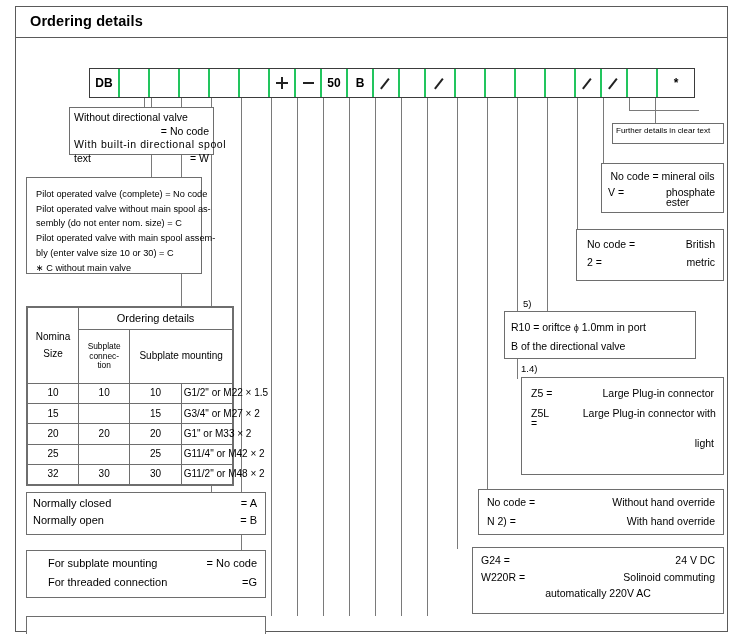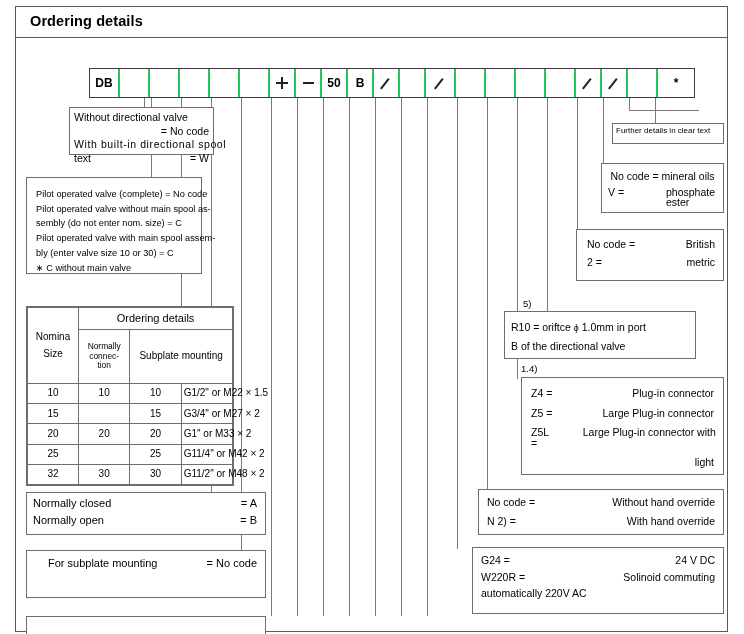--- a/index.html
+++ b/index.html
@@ -110,21 +110,21 @@
   #lbl-14{position:absolute;left:521px;top:363px;font-size:9.5px;}
   #box-conn{left:521px;top:377px;width:203px;height:98px;padding:10px 9px 0 9px;font-size:10.5px;}
   #box-conn .row{margin-bottom:9px;}
   #box-conn .r2{text-align:right;}
 
   #box-hand{left:478px;top:489px;width:246px;height:46px;padding:7px 8px 0 8px;font-size:10.5px;}
   #box-hand .row{margin-bottom:8px;}
 
   #box-volt{left:472px;top:547px;width:252px;height:67px;padding:7px 8px 0 8px;font-size:10.5px;}
   #box-volt .row{margin-bottom:6px;}
-  #box-volt .r2{text-align:left;margin-bottom:8px;}
+  #box-volt .r2{text-align:center;margin-bottom:8px;}
 </style>
 </head>
 <body>
 
 <div class="page">
 
   <div class="outer-frame"></div>
   <div class="title-bar"></div>
   <div class="title-text">Ordering details</div>
 
@@ -221,21 +221,21 @@
       <tbody id="ord-body">
           <tr>
             <td class="c-nom" rowspan="2">
               <div>Nomina</div>
               <div style="margin-top: 7px;">Size</div>
             </td>
             <td colspan="3" style="font-size: 11px;">Ordering details</td>
           </tr>
           <tr>
             <td class="c-thr thr-small">
-              <div>Normally</div>
+              <div>Subplate</div>
               <div>connec-</div>
               <div>tion</div>
             </td>
             <td colspan="2">Subplate   mounting</td>
           </tr>
           <tr>
             <td class="c-nom">10</td>
             <td class="c-thr">10</td>
             <td class="c-num">10</td>
             <td class="sub-l">G1/2" or M22 × 1.5</td>
@@ -275,20 +275,24 @@
       </div>
       <div class="row">
         <span class="l">Normally open</span>
         <span class="r">= B</span>
       </div>
     </div>
   <div class="box" id="box-mounting">
       <div class="row">
         <span class="l">For subplate mounting</span>
         <span class="r">= No code</span>
+      </div>
+      <div class="row">
+        <span class="l">For threaded connection</span>
+        <span class="r">=G</span>
       </div>
     </div>
   <div class="box" id="box-bottomstub"></div>
 
   <div class="box" id="box-clear">
     <span>Further details in clear text</span>
   </div>
 
   <div class="box" id="box-fluid">
     <div class="ln">No code = mineral oils</div>
@@ -313,24 +317,20 @@
   <div class="box" id="box-r10">
     <div class="ln">
       <span>R10 =  oriftce </span><span class="phi">ϕ</span><span> 1.0mm in port</span>
     </div>
     <div class="ln">B of the directional valve</div>
   </div>
 
   <div id="lbl-14">1.4)</div>
   <div class="box" id="box-conn">
       <div class="row">
-        <span class="l">Z4 =</span>
-        <span class="r">Plug-in connector</span>
-      </div>
-      <div class="row">
         <span class="l">Z5 =</span>
         <span class="r">Large Plug-in connector</span>
       </div>
       <div class="row">
         <span class="l">Z5L =</span>
         <span class="r">Large Plug-in connector with</span>
       </div>
       <div class="r2">light</div>
     </div>
 

